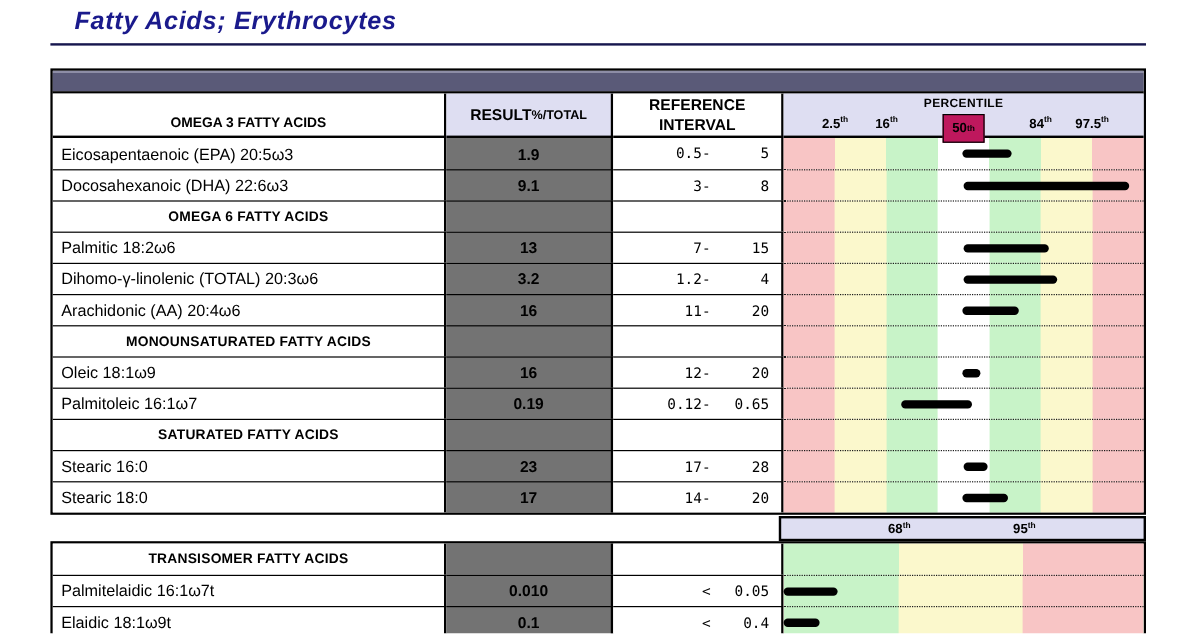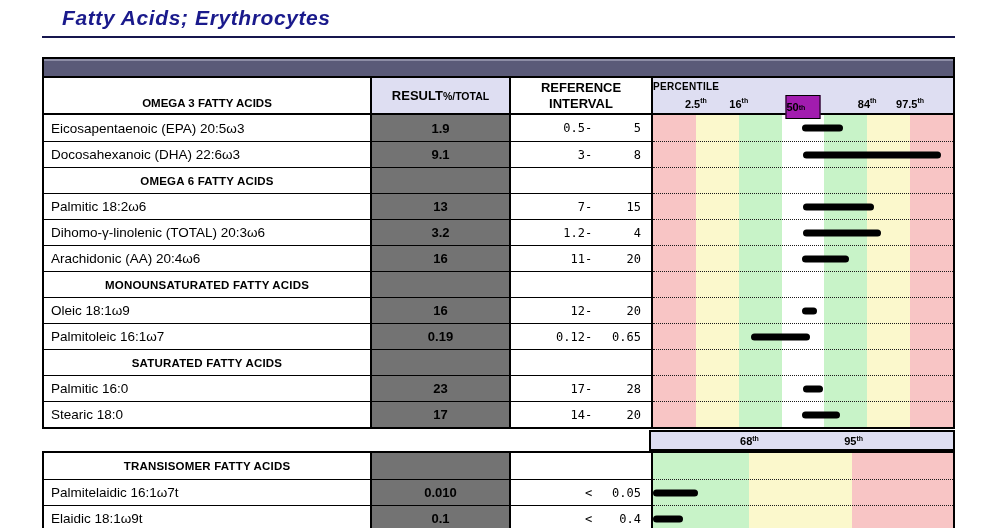--- a/index.html
+++ b/index.html
@@ -60,34 +60,34 @@
   .ref-cell { display: flex; align-items: center; font-family: "DejaVu Sans Mono", monospace; font-size: 12px; }
   .ref-low { width: 58%; text-align: right; white-space: pre; }
   .ref-high { flex: 1; text-align: right; padding-right: 10px; white-space: pre; }
 
   .header-name { display: flex; align-items: flex-end; justify-content: center; padding-bottom: 4px; font-weight: bold; font-size: 11.5px; }
   .header-result { display: flex; flex-direction: row; align-items: center; justify-content: center; background: #dedef2; font-weight: bold; }
   .header-result .h1 { font-size: 13px; }
   .header-result .h2 { font-size: 10.5px; }
   .header-ref { display: flex; flex-direction: column; align-items: center; justify-content: center; font-weight: bold; font-size: 13px; line-height: 16px; }
   .header-pct { background: #dedef2; }
-  .pct-title { position: absolute; top: 3px; left: 0; width: 100%; font-weight: bold; font-size: 10px; letter-spacing: 0.3px; }
+  .pct-title { position: absolute; top: 3px; left: 0; width: 100%; text-align: center; font-weight: bold; font-size: 10px; letter-spacing: 0.3px; }
   .tick { position: absolute; bottom: 3px; transform: translateX(-50%); font-weight: bold; font-size: 11px; white-space: nowrap; }
   .tick sup, .fifty-box sup, .mid-tick sup { font-size: 7px; }
   .fifty-box {
     position: absolute;
     bottom: -6px;
     width: 35px;
     height: 24px;
     transform: translateX(-50%);
-    background: #a21caf;
+    background: #be185d;
     border: 1.5px solid #000;
     display: flex;
     align-items: center;
-    justify-content: flex-start;
+    justify-content: center;
     font-weight: bold;
     font-size: 11px;
     z-index: 4;
     white-space: nowrap;
   }
   .pbar {
     position: absolute;
     top: 50%;
     transform: translateY(-50%);
     height: 7px;
@@ -233,21 +233,21 @@
             <div class="pbar" style="left: 32.6%; width: 19.7%;"></div>
           </div>
         </div>
         <div class="grid-row body-row">
           <div class="cell name-cell section-cell">SATURATED FATTY ACIDS</div>
           <div class="cell result-cell"></div>
           <div class="cell ref-cell"></div>
           <div class="cell pct-cell" style="background: linear-gradient(to right, rgb(248, 197, 197) 0%, rgb(248, 197, 197) 14.28%, rgb(251, 248, 204) 14.28%, rgb(251, 248, 204) 28.57%, rgb(200, 243, 200) 28.57%, rgb(200, 243, 200) 42.86%, rgb(255, 255, 255) 42.86%, rgb(255, 255, 255) 57.14%, rgb(200, 243, 200) 57.14%, rgb(200, 243, 200) 71.43%, rgb(251, 248, 204) 71.43%, rgb(251, 248, 204) 85.71%, rgb(248, 197, 197) 85.71%, rgb(248, 197, 197) 100%);"></div>
         </div>
         <div class="grid-row body-row">
-          <div class="cell name-cell">Palmitic  16:0</div>
+          <div class="cell name-cell">Stearic  16:0</div>
           <div class="cell result-cell">23</div>
           <div class="cell ref-cell">
             <span class="ref-low">17-</span>
             <span class="ref-high">28</span>
           </div>
           <div class="cell pct-cell" style="background: linear-gradient(to right, rgb(248, 197, 197) 0%, rgb(248, 197, 197) 14.28%, rgb(251, 248, 204) 14.28%, rgb(251, 248, 204) 28.57%, rgb(200, 243, 200) 28.57%, rgb(200, 243, 200) 42.86%, rgb(255, 255, 255) 42.86%, rgb(255, 255, 255) 57.14%, rgb(200, 243, 200) 57.14%, rgb(200, 243, 200) 71.43%, rgb(251, 248, 204) 71.43%, rgb(251, 248, 204) 85.71%, rgb(248, 197, 197) 85.71%, rgb(248, 197, 197) 100%);">
             <div class="pbar" style="left: 50%; width: 6.6%;"></div>
           </div>
         </div>
         <div class="grid-row body-row">

